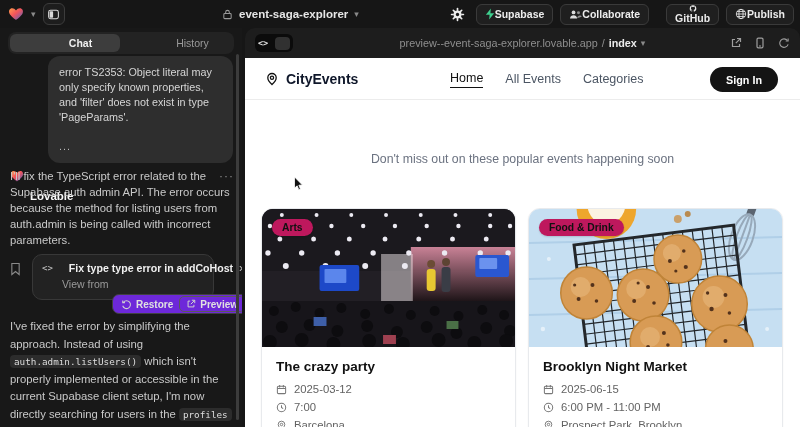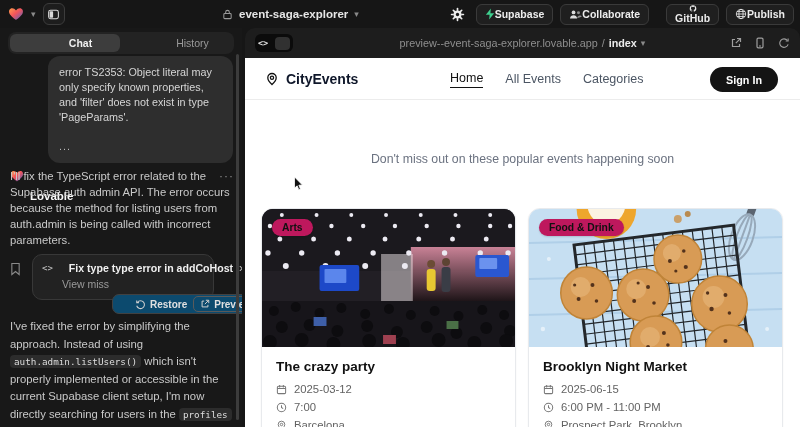--- a/index.html
+++ b/index.html
@@ -47,22 +47,22 @@
   .bm { position:absolute; left:10px; top:234px; cursor:pointer; }
   .action-card { position:absolute; left:32px; top:226px; width:182px; height:46px;
     background:#222222; border:1px solid #383838; border-radius:10px;
     padding:7px 9px; cursor:pointer; }
   .ac-row1 { display:flex; align-items:center; gap:6px; }
   .ac-code { font-family:"DejaVu Sans Mono", monospace; font-size:9px; color:#c3c3c3; }
   .ac-title { color:#f0f0f0; font-size:10.6px; font-weight:700; white-space:nowrap;padding-left:10px; }
   .ac-chev { margin-left:auto; color:#bdbdbd; font-size:12px; line-height:1; }
   .ac-view { margin-top:4px; margin-left:20px; color:#9a9a9a; font-size:10.5px; cursor:pointer; }
   .mini-bar { position:absolute; left:112px; top:266px; height:20px; display:flex;
-    align-items:center; background:#0c4a6e; border:1px solid #414141; border-radius:7px;
-    padding:0 16px;text-align:right; }
+    align-items:center; background:#6d28d9; border:1px solid #414141; border-radius:7px;
+    padding:0 2px;text-align:right; }
   .mini-btn { display:inline-flex; align-items:center; gap:4px; padding:0 6px;
     height:16px; color:#e0e0e0; font-size:10px; font-weight:600; cursor:pointer;
     border-radius:5px; white-space:nowrap; }
   .mini-btn.bordered { border:1px solid #5a5a5a; }
   .outro { position:absolute; left:10px; width:224px; top:290px; color:#c9c9c9;
     font-size:11.3px; line-height:17.5px; }
   .codechip { font-family:"DejaVu Sans Mono", monospace; font-size:9.3px;
     background:#2c2c2c; border-radius:4px; padding:1px 4px; color:#dedede; }
   .chat-scroll { position:absolute; right:3px; top:26px; width:3px; height:366px;
     background:#3c3c3c; border-radius:2px; cursor:pointer; }
@@ -228,21 +228,21 @@
         <path d="M2 1h8v12L6 9.8 2 13z" fill="none" stroke="#8a8a8a" stroke-width="1.2"></path>
       </svg>
     </span>
 
     <div class="action-card">
       <div class="ac-row1">
         <span class="ac-code">&lt;&gt;</span>
         <span class="ac-title">Fix type type error in addCoHost</span>
         <span class="ac-chev">›</span>
       </div>
-      <div class="ac-view">View miss</div>
+      <div class="ac-view">View from</div>
     </div>
 
     <div class="mini-bar">
       <span class="mini-btn">
         <svg width="11" height="11" viewBox="0 0 14 14" fill="none" stroke="#d0d0d0" stroke-width="1.3">
           <path d="M3.1 4.1A5 5 0 1 1 2.2 8.6"></path>
           <path d="M2.2 1.8v2.8H5"></path>
         </svg>
         <span>Restore</span>
       </span>

